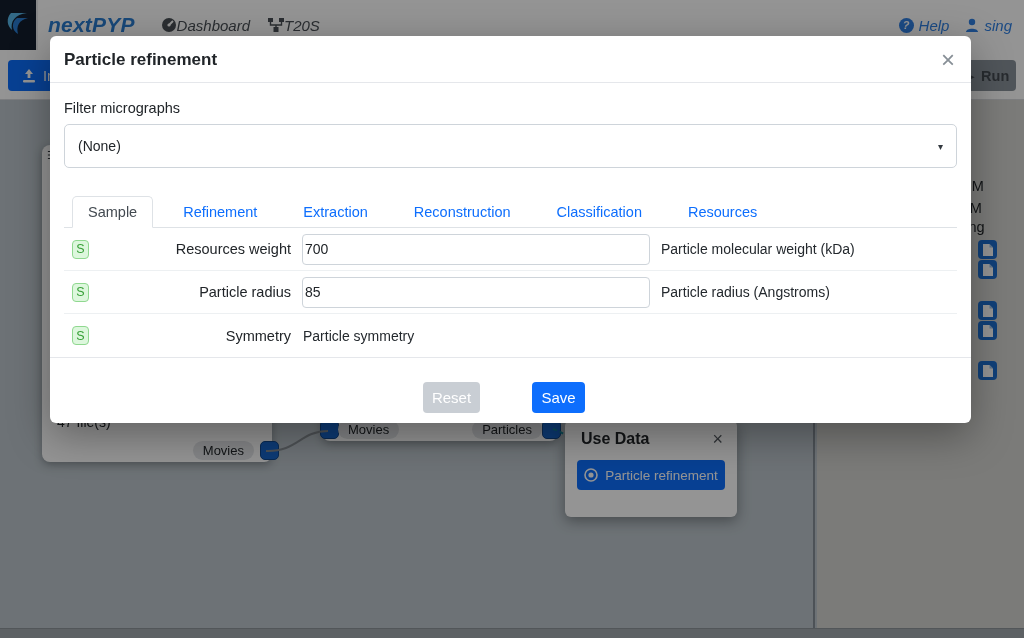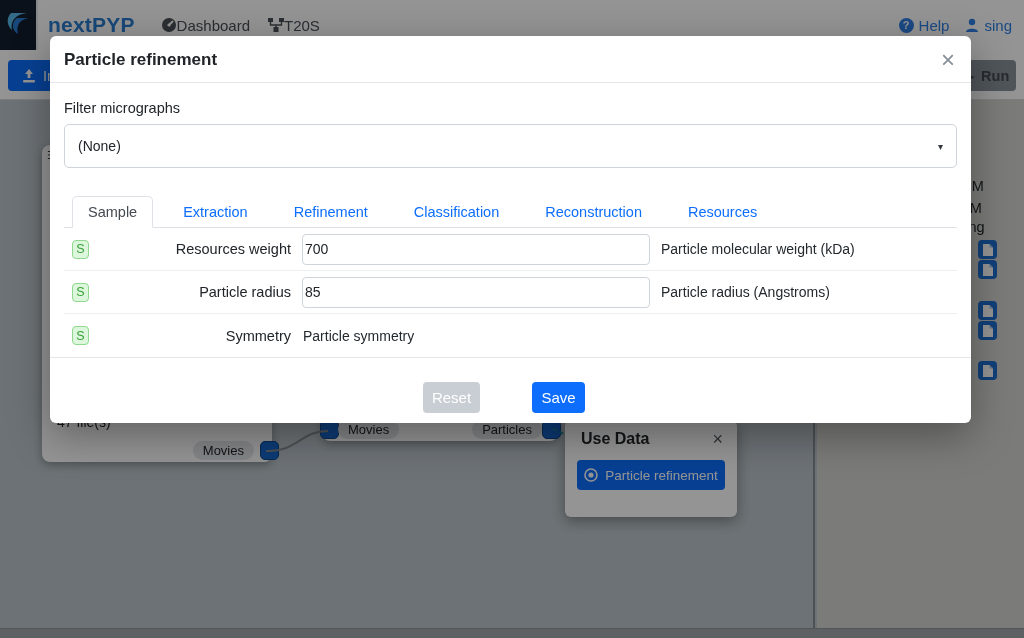--- a/index.html
+++ b/index.html
@@ -1,20 +1,20 @@
 <!DOCTYPE html>
 <html><head>
 <meta charset="utf-8">
 <style>
   * { box-sizing: border-box; margin: 0; padding: 0; }
   html,body { width:1024px; height:638px; }
   body { font-family:"Liberation Sans", sans-serif; position:relative; overflow:hidden; background:#bcc5cb; }
 
   
-  .navbar { position:absolute; left:0; top:0; width:1024px; height:50px; background:#ffffff; display:flex; align-items:center; z-index:1; }
+  .navbar { position:absolute; left:0; top:0; width:1024px; height:50px; background:#ffffff; display:flex; align-items:center; z-index:1;font-style:italic; }
   .logo-box { width:38px; height:50px; background:#141e2e; display:flex; align-items:center; justify-content:center; border-right:2px solid #e8eaec; }
   .brand { color:#2a7dd1; font-size:21px; font-weight:700; margin-left:10px; letter-spacing:.2px; }
   .nav-link { display:flex; align-items:center; color:#4a5056; font-size:15px; margin-left:26px; cursor:pointer; }
   .nav-right { margin-left:auto; display:flex; align-items:center; gap:16px; padding-right:12px; }
   .nav-right .nav-link { color:#2f80e4; margin-left:0; gap:5px; }
   .help-badge { width:15px; height:15px; border-radius:50%; background:#2f80e4; color:#fff; font-size:11px; font-weight:700; display:flex; align-items:center; justify-content:center; }
 
   .toolbar { position:absolute; left:0; top:50px; width:1024px; height:50px; background:#ffffff; border-bottom:1px solid #d7dadd; z-index:1; }
   .btn { border:none; border-radius:4px; font-family:inherit; display:inline-flex; align-items:center; justify-content:center; gap:7px; cursor:pointer; }
   .btn-import { position:absolute; left:8px; top:10px; height:31px; padding:0 14px; background:#0d6efd; color:#fff; font-size:14.5px; }
@@ -215,24 +215,24 @@
   </div>
   <div class="modal-body">
     <div class="filter-label">Filter micrographs</div>
     <div class="select">
       <span>(None)</span>
       <span class="caret">▾</span>
     </div>
 
     <div class="tabs">
       <div class="tab active">Sample</div>
+      <div class="tab">Refinement</div>
       <div class="tab">Extraction</div>
-      <div class="tab">Refinement</div>
+      <div class="tab">Reconstruction</div>
       <div class="tab">Classification</div>
-      <div class="tab">Reconstruction</div>
       <div class="tab">Resources</div>
     </div>
 
     <div class="frow">
       <span class="sbadge">S</span>
       <span class="flabel">Resources weight</span>
       <input class="finput" value="700" style="">
       <span class="fdesc">Particle molecular weight (kDa)</span>
     </div>
     <div class="frow">

